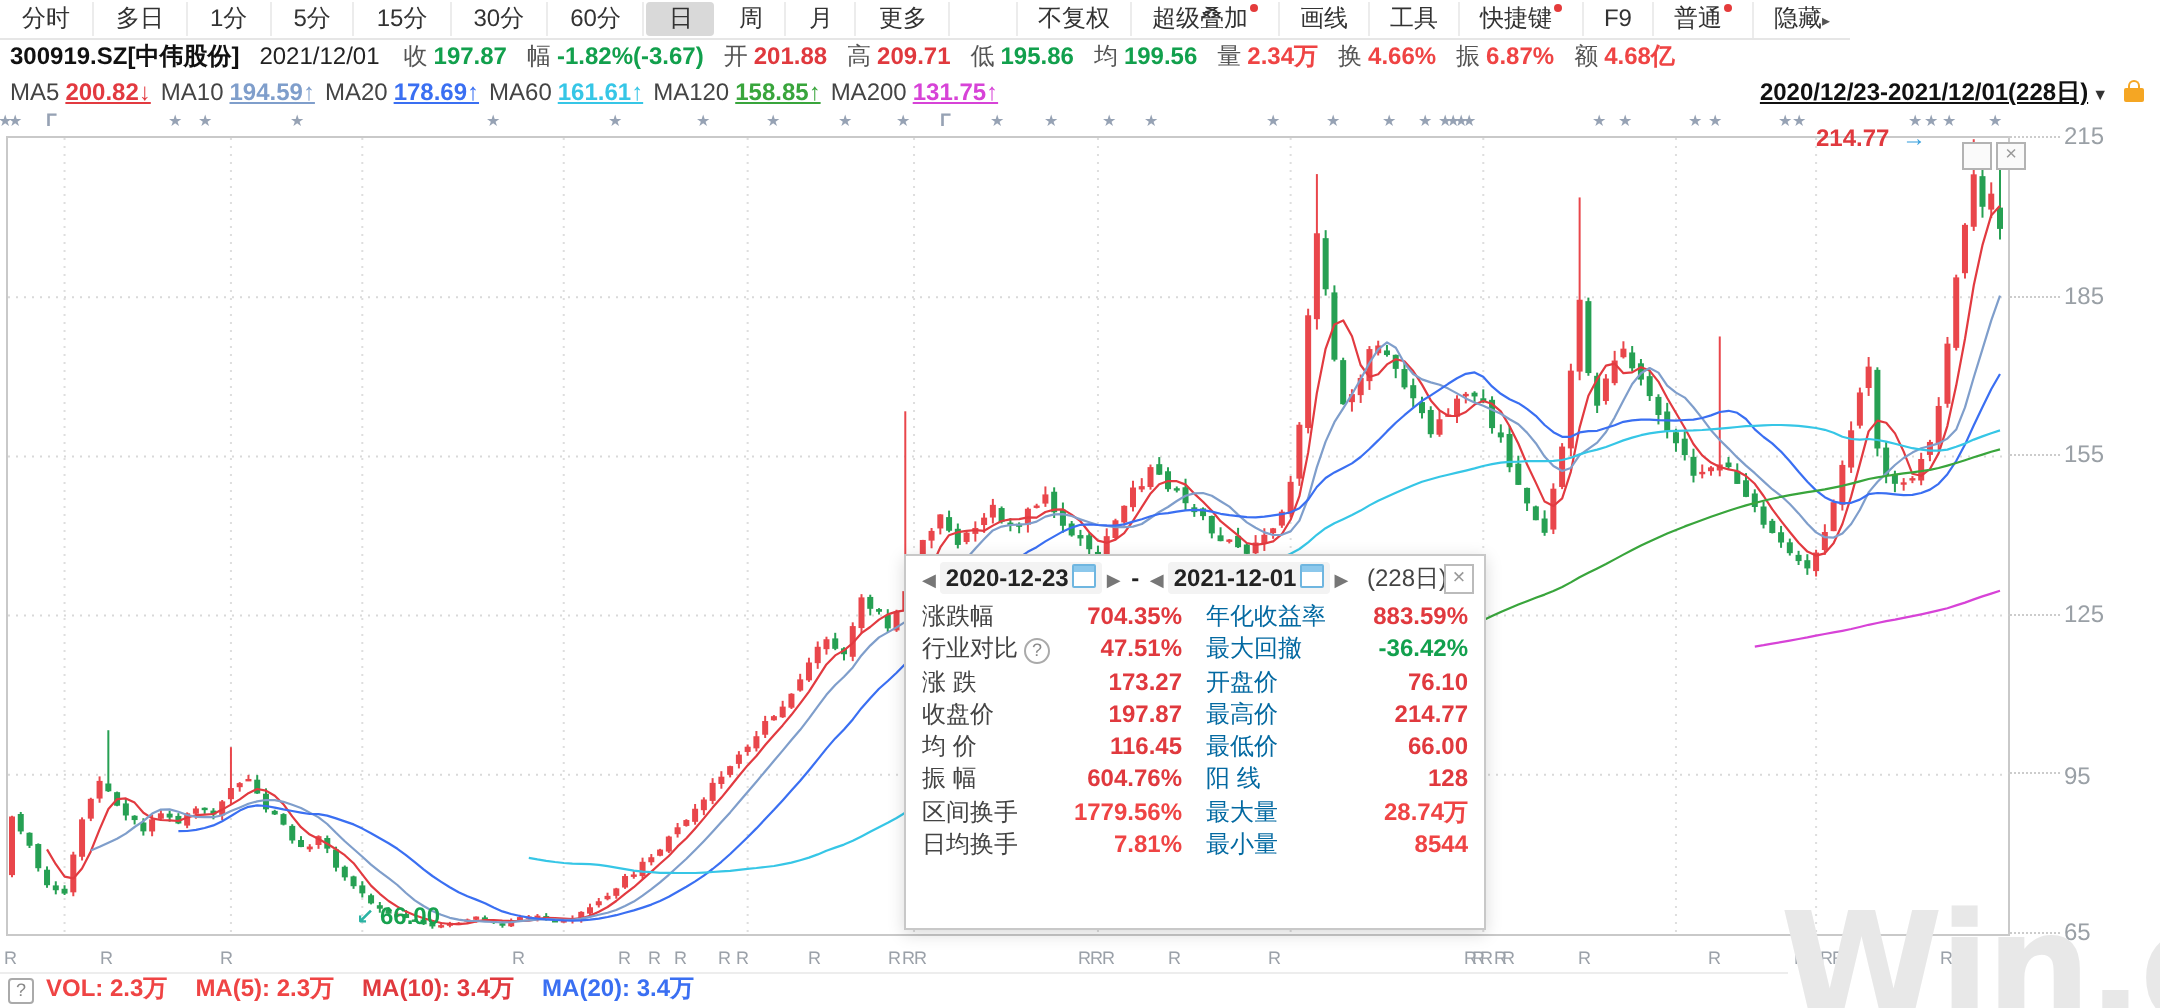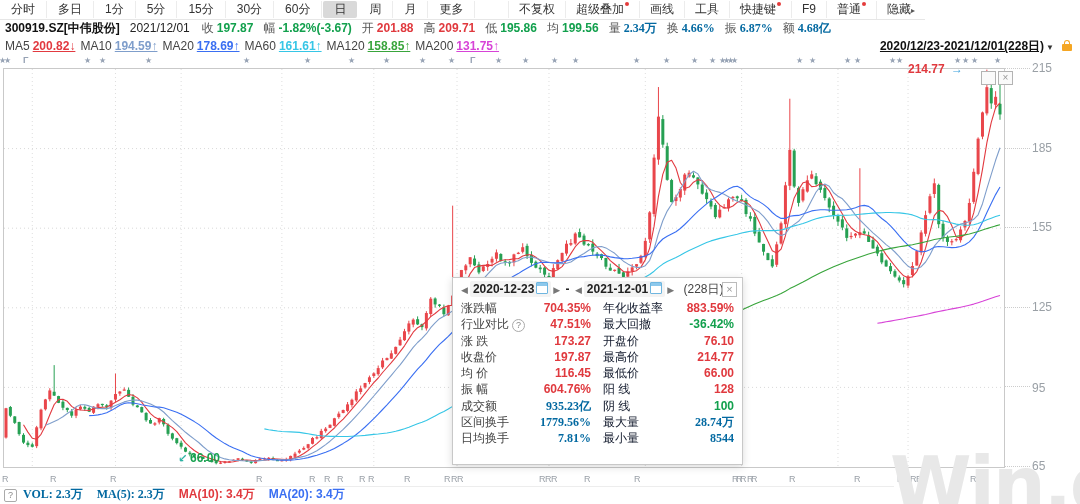--- a/index.html
+++ b/index.html
@@ -51,34 +51,34 @@
   .sp-arrow{color:#777;font-size:9px;padding:0 2px;font-weight:400;}
   .date-chip{background:#f3f3f3;border-radius:2px;padding:1px 3px;}
   .cal-icon{display:inline-block;width:10px;height:10px;border:1px solid #6fb6e0;border-radius:1px;vertical-align:-1px;margin-left:2px;
     background:linear-gradient(#8cc8ec 0 3px,#fff 3px);}
   .sp-days{font-weight:400;color:#444;margin-left:4px;}
   .sp-close{position:absolute;right:5px;top:4px;width:13px;height:13px;border:1px solid #bbb;color:#999;
     font-size:11px;line-height:12px;text-align:center;font-weight:400;}
   .sp-row{position:relative;height:16.3px;line-height:16.3px;white-space:nowrap;}
   .sp-ll{position:absolute;left:8px;color:#444;}
   .sp-lv{position:absolute;left:38px;width:100px;text-align:right;font-weight:700;}
-  .sp-rl{position:absolute;left:150px;color:#0f172a;}
+  .sp-rl{position:absolute;left:150px;color:#0369a1;}
   .sp-rv{position:absolute;right:8px;font-weight:700;}
   .help-icon{display:inline-block;width:11px;height:11px;border:1px solid #aaa;border-radius:50%;color:#888;
     font-size:9px;line-height:11px;text-align:center;margin-left:3px;font-weight:400;vertical-align:0px;}
   
   .volbar{position:absolute;left:0;top:486px;width:894px;height:14px;border-top:1px solid #ededed;
     font-size:12px;line-height:15px;white-space:nowrap;}
   .q-icon{display:inline-block;width:11px;height:11px;border:1px solid #aaa;border-radius:2px;color:#888;
     font-size:9px;line-height:11px;text-align:center;margin:2px 6px 0 4px;vertical-align:top;}
   .vol-item{margin-right:14px;font-weight:700;}
   .volstub{position:absolute;left:0px;top:499px;width:1080px;height:5px;overflow:hidden;}
   .watermark{position:absolute;left:890px;top:386px;font-size:74px;font-weight:700;color:#e8e8e8;
     letter-spacing:-2px;z-index:2;font-family:"DejaVu Sans","Liberation Sans",sans-serif;}
-  .c-red{color:#e0393e;} .c-green{color:#12a04d;} .c-dark{color:#0369a1;font-family:Liberation Serif, serif;} .c-blue{color:#3a6ff2;}
+  .c-red{color:#e0393e;} .c-green{color:#12a04d;} .c-dark{color:#ef4444;} .c-blue{color:#3a6ff2;}
 </style>
 </head>
 <body>
 
 <div class="screen">
 
   <div class="toolbar" id="toolbar">
       <span class="tab">分时</span>
       <span class="tab">多日</span>
       <span class="tab">1分</span>
@@ -639,26 +639,20 @@
             <span class="sp-rl">最低价</span>
             <span class="sp-rv c-red">66.00</span>
           </div>
           <div class="sp-row">
             <span class="sp-ll">振 幅</span>
             <span class="sp-lv c-red">604.76%</span>
             <span class="sp-rl">阳 线</span>
             <span class="sp-rv c-red">128</span>
           </div>
           <div class="sp-row">
-            <span class="sp-ll">成交额</span>
-            <span class="sp-lv c-dark">935.23亿</span>
-            <span class="sp-rl">阴 线</span>
-            <span class="sp-rv c-green">100</span>
-          </div>
-          <div class="sp-row">
             <span class="sp-ll">区间换手</span>
             <span class="sp-lv c-dark">1779.56%</span>
             <span class="sp-rl">最大量</span>
             <span class="sp-rv c-dark">28.74万</span>
           </div>
           <div class="sp-row">
             <span class="sp-ll">日均换手</span>
             <span class="sp-lv c-dark">7.81%</span>
             <span class="sp-rl">最小量</span>
             <span class="sp-rv c-dark">8544</span>

